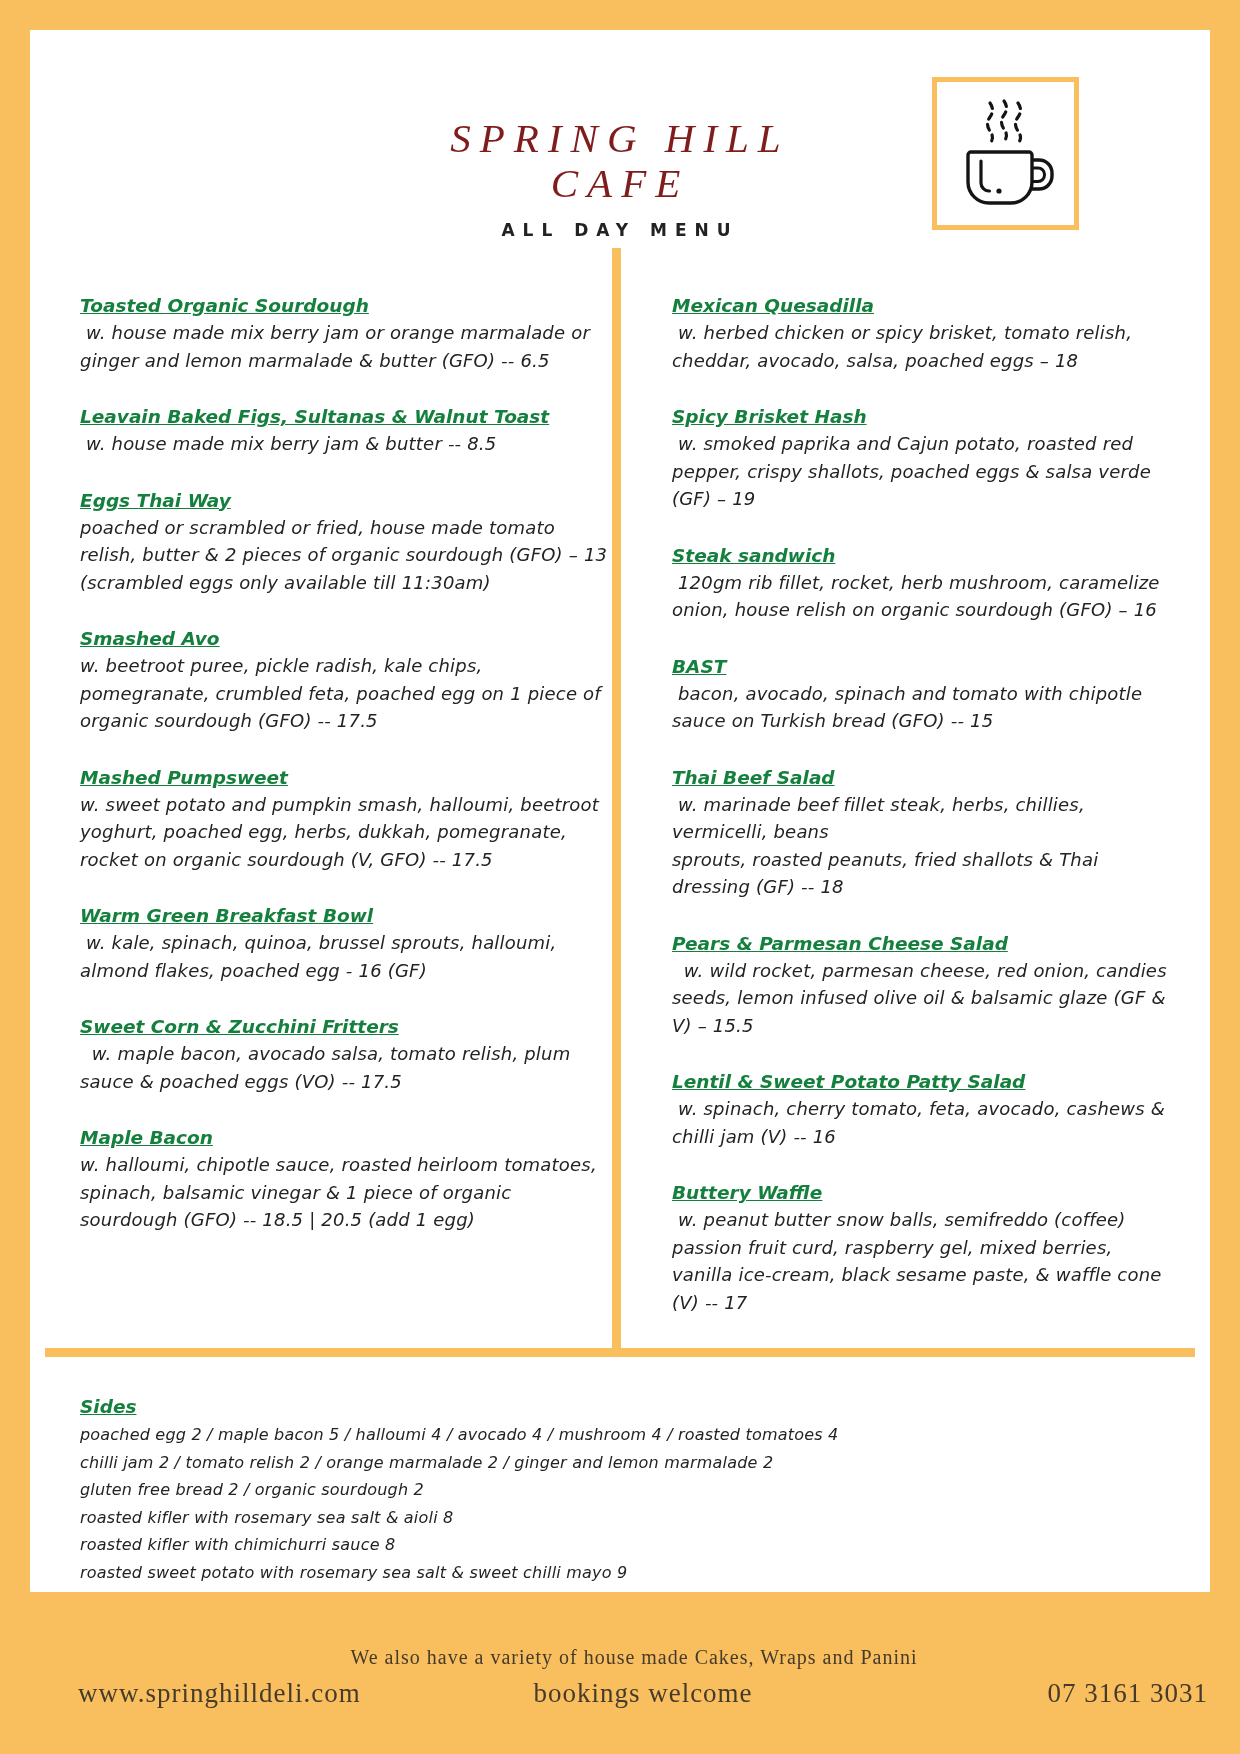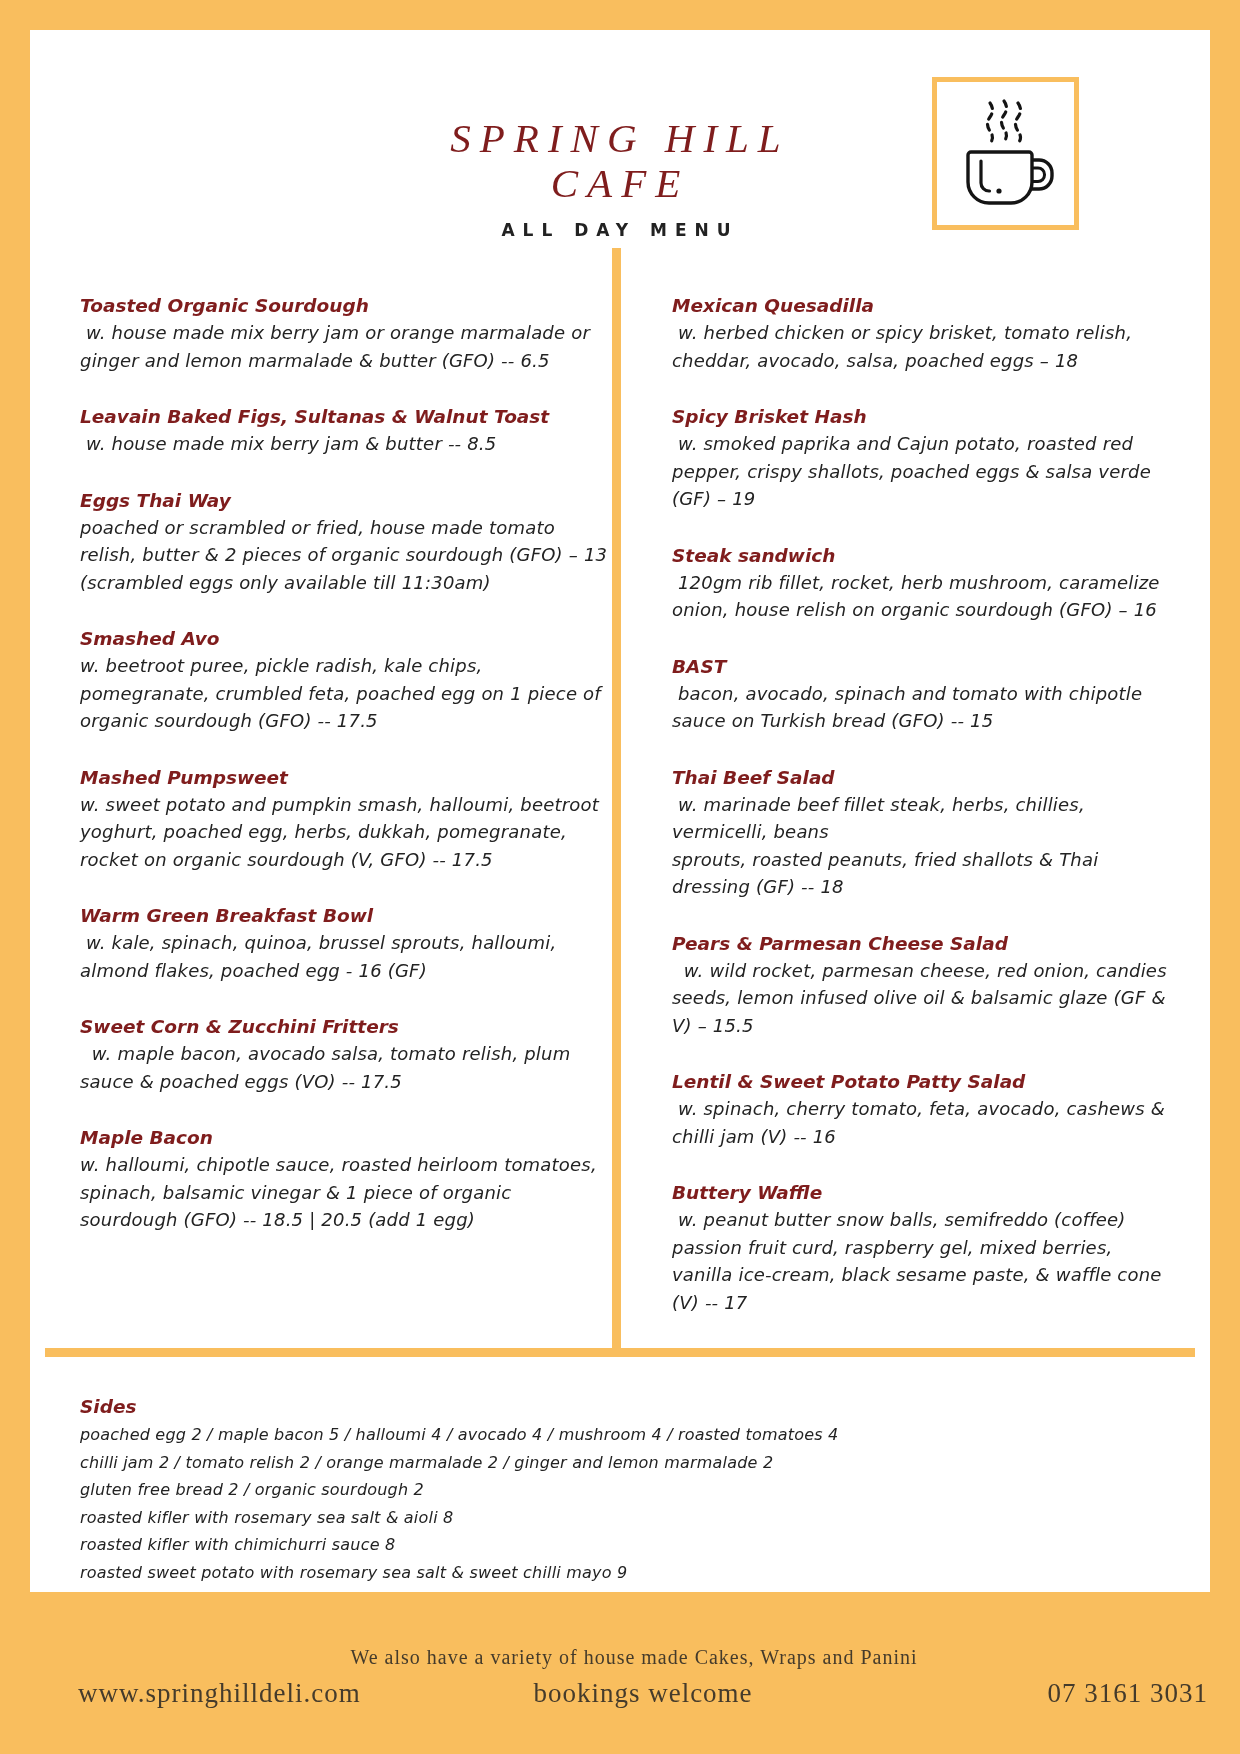--- a/index.html
+++ b/index.html
@@ -53,21 +53,22 @@
   }
   .col { font-style: italic; }
   .col-left { width: 532px; margin-left: 50px; padding-top: 44px; }
   .col-divider { width: 9px; background: #F9BE5E; }
   .col-right { flex: 1; margin-left: 51px; padding-top: 44px; padding-right: 42px; }
   .menu-item { margin-bottom: 29px; }
   .item-name {
     font-weight: bold;
     font-size: 18.5px;
     line-height: 27px;
-    color: #7f1d1d;
+    color: #15803d;
+    text-decoration: underline;
   }
   .item-desc {
     font-size: 18px;
     line-height: 27.5px;
     color: #232323;
     letter-spacing: 0.2px;
     white-space: pre-wrap;
   }
   .hbar { height: 9px; background: #F9BE5E; margin: 0 15px; }
   

